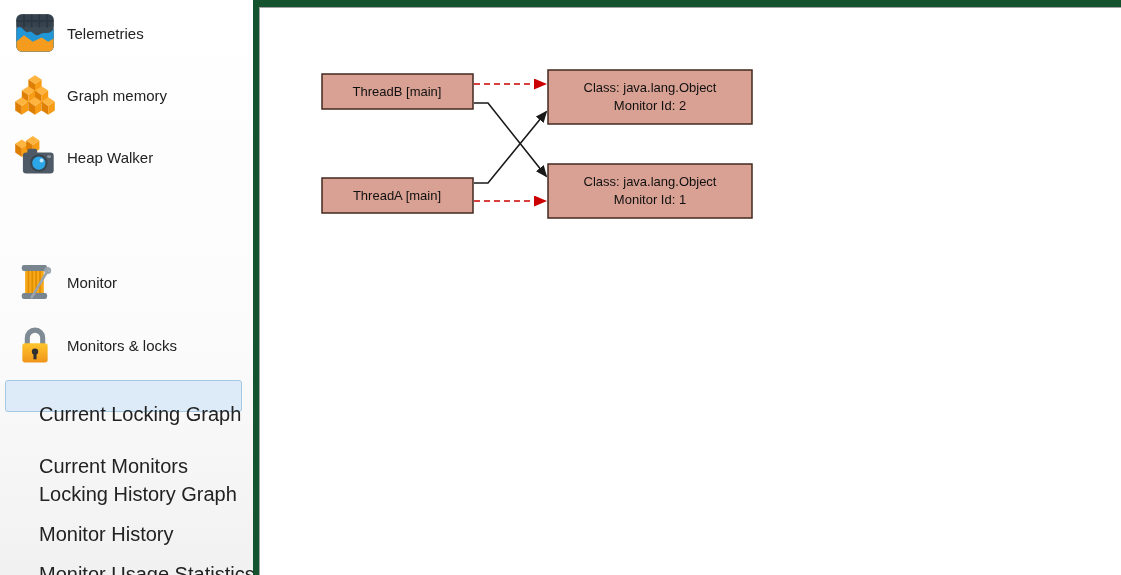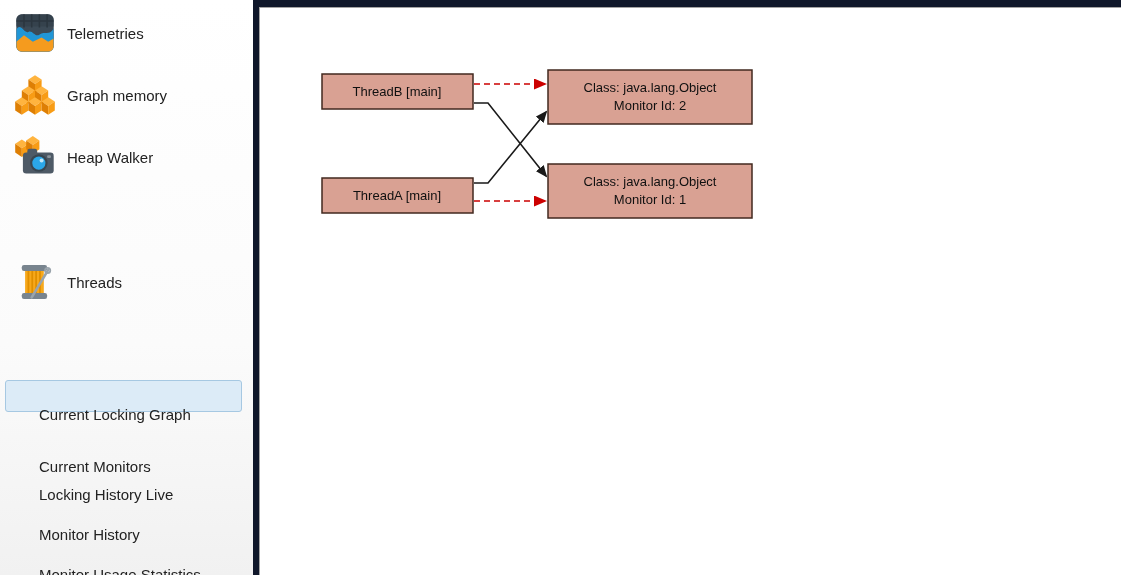--- a/index.html
+++ b/index.html
@@ -1,19 +1,19 @@
 <!DOCTYPE html>
 <html><head>
 <meta charset="utf-8">
 <style>
   * { margin:0; padding:0; box-sizing:border-box; }
   html,body { background:#fff; }
   #app {
     position:relative; width:1121px; height:575px; overflow:hidden;
-    background:#0f172a; font-family:"Liberation Sans", sans-serif;
+    background:#14532d; font-family:"Liberation Sans", sans-serif;
     -webkit-font-smoothing:antialiased;
   }
 
   
   .sidebar {
     position:absolute; left:0; top:0; width:253px; height:575px;
     background:linear-gradient(180deg,#ffffff 0%,#fbfbfb 60%,#f1f1f1 100%);
   }
   .nav-item {
     position:absolute; left:0; width:253px; height:44px;
@@ -22,21 +22,21 @@
   .nav-icon { width:44px; height:44px; margin-left:13px; flex:0 0 auto; }
   .nav-icon svg { width:44px; height:44px; display:block; }
   .nav-label { margin-left:10px; font-size:15px; color:#222; white-space:nowrap; }
 
   .subnav-item {
     position:absolute; left:5px; width:237px; height:32px;
     display:flex; align-items:center; border:1px solid transparent;
     border-radius:3px;
   }
   .subnav-item.selected { background:#dcebf7; border-color:#a6c8e2; }
-  .subnav-label { margin-left:33px; font-size:15px; color:#222; white-space:nowrap;margin-top:36px; }
+  .subnav-label { margin-left:33px; font-size:20px; color:#222; white-space:nowrap;margin-top:36px; }
 
   
   .main-panel {
     position:absolute; left:259px; top:7px; width:870px; height:575px;
     border:1px solid #a3a3a3; background:#fff;
   }
   .graph-svg { position:absolute; left:0; top:0; }
 
   .node-rect { stroke:#42291f; stroke-width:1.5; }
   .node-label, .node-line {
@@ -123,32 +123,49 @@
       <span class="nav-icon">
         <svg viewBox="0 0 40 40">
           <rect x="11" y="9" width="17" height="22" fill="#f7a81b"></rect>
           <path d="M14 9 v22 M17.5 9 v22 M21 9 v22 M24.5 9 v22" stroke="#e08f00" stroke-width="1.6" fill="none"></path>
           <rect x="8" y="4.5" width="23" height="5.5" rx="2" fill="#78848e"></rect>
           <rect x="8" y="30" width="23" height="5.5" rx="2" fill="#78848e"></rect>
           <line x1="32" y1="9" x2="17" y2="34" stroke="#9aa4ac" stroke-width="2.4" stroke-linecap="round"></line>
           <circle cx="31.5" cy="9.5" r="2.4" fill="none" stroke="#9aa4ac" stroke-width="1.6"></circle>
         </svg>
       </span>
-      <span class="nav-label">Threads</span>
-    </div>
-
+      <span class="nav-label">Monitor</span>
+    </div>
+
+    <div class="nav-item" style="top:323px">
+      <span class="nav-icon">
+        <svg viewBox="0 0 40 40">
+          <defs>
+            <linearGradient id="lockbody" x1="0" y1="0" x2="0" y2="1">
+              <stop offset="0" stop-color="#ffc52d"></stop>
+                <stop offset="1" stop-color="#f0941a"></stop>
+            </linearGradient>
+          </defs>
+          <path d="M13 20 V13.5 a7 7 0 0 1 14 0 V20" fill="none" stroke="#7e8a94" stroke-width="4.6" stroke-linecap="round"></path>
+          <rect x="8.5" y="18.5" width="23" height="17.5" rx="2.5" fill="url(#lockbody)"></rect>
+          <circle cx="20" cy="26" r="2.9" fill="#2f2f2f"></circle>
+          <path d="M18.6 27 h2.8 l0 6 h-2.8 Z" fill="#2f2f2f"></path>
+        </svg>
+      </span>
+      <span class="nav-label">Monitors &amp; locks</span>
+    </div>
 
     <div class="subnav-item selected" style="top:380px">
       <span class="subnav-label">Current Locking Graph</span>
     </div>
     <div class="subnav-item" style="top:432px">
       <span class="subnav-label">Current Monitors</span>
     </div>
     <div class="subnav-item" style="top:460px">
-      <span class="subnav-label">Locking History Live</span>
+      <span class="subnav-label">Locking History Graph</span>
     </div>
     <div class="subnav-item" style="top:500px">
       <span class="subnav-label">Monitor History</span>
     </div>
     <div class="subnav-item" style="top:540px">
       <span class="subnav-label">Monitor Usage Statistics</span>
     </div>
   </div>
 
   <div class="main-panel">

